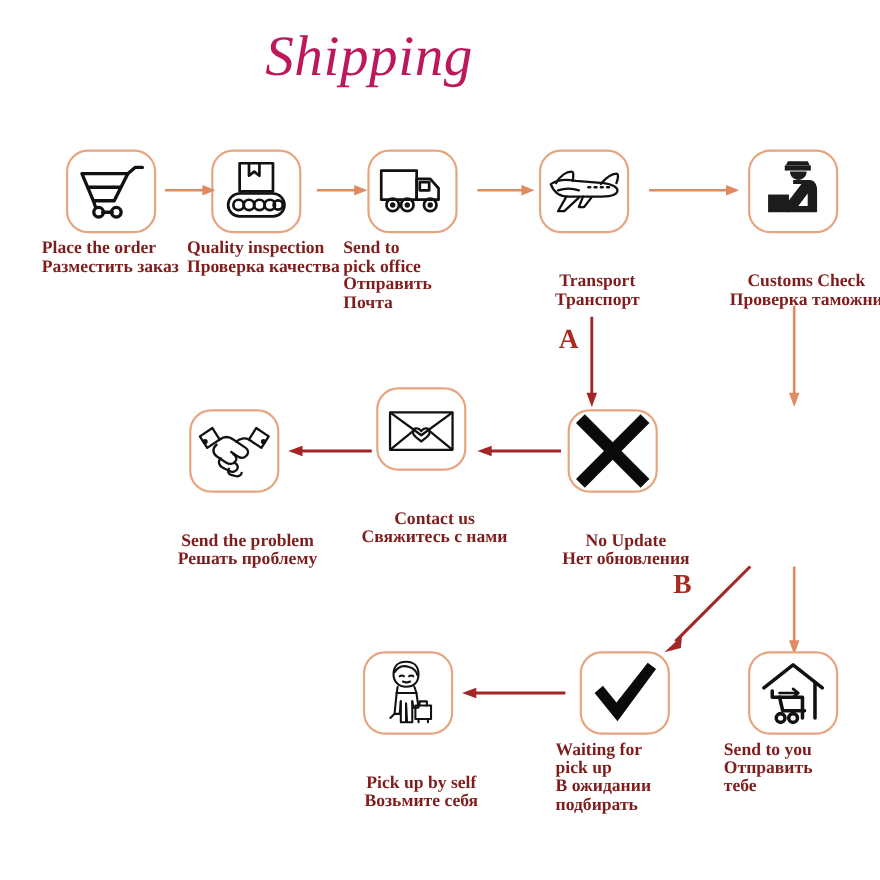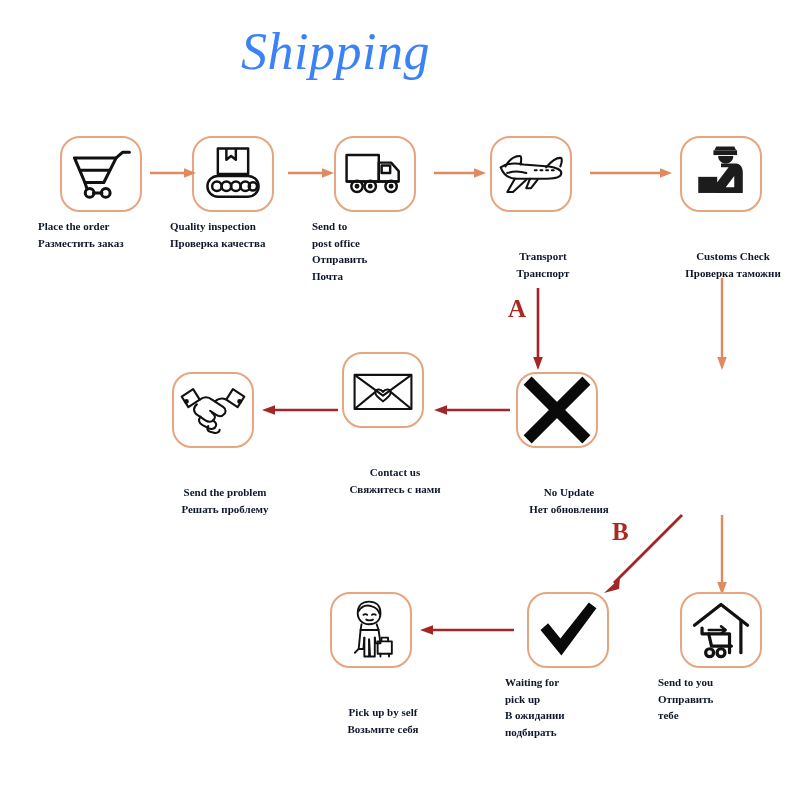--- a/index.html
+++ b/index.html
@@ -27,21 +27,21 @@
     position: absolute;
     left: 0;
     top: 22px;
     width: 671px;
     text-align: center;
     font-family: "Liberation Serif", "DejaVu Serif", serif;
     font-style: italic;
     font-weight: 400;
     font-size: 52px;
     letter-spacing: 0.5px;
-    color: #3b82f6;
+    color: #be185d;
   }
 
   
   .node {
     position: absolute;
   }
   .iconbox {
     position: relative;
     width: 82px;
     height: 76px;
@@ -57,23 +57,23 @@
     height: 100%;
     display: block;
   }
   .caption {
     position: absolute;
     top: 82px;
     left: -22px;
     width: 150px;
     font-family: "Liberation Serif", "DejaVu Serif", serif;
     font-weight: 700;
-    font-size: 11px;
+    font-size: 16px;
     line-height: 16.5px;
-    color: #0f172a;
+    color: #7f1d1d;
     white-space: pre-line;
   }
   .caption.center { text-align: center; margin-top: 30px; }
   .caption.left   { text-align: left; }
 
   
   .arrow {
     position: absolute;
   }
   .arrow svg { display: block; overflow: visible; }
@@ -142,21 +142,21 @@
           <circle cx="22" cy="51" r="6"></circle>
           <circle cx="36" cy="51" r="6"></circle>
           <circle cx="58" cy="51" r="6"></circle>
           <circle cx="22" cy="51" r="1.3" fill="#111"></circle>
           <circle cx="36" cy="51" r="1.3" fill="#111"></circle>
           <circle cx="58" cy="51" r="1.3" fill="#111"></circle>
         </g>
       </svg>
     </div>
     <div class="caption left">Send to
-post office
+pick office
 Отправить
 Почта</div>
   </div>
 
   <div class="node" style="left:490px; top:136px;">
     <div class="iconbox">
       <svg viewBox="0 0 82 76">
         <g fill="none" stroke="#111" stroke-width="2.2" stroke-linejoin="round" stroke-linecap="round">
           <path d="M9 31 C15 27 24 26 33 28 L60 30 C68 31 73 34 73 37 C73 41 67 43 58 43 L26 43 C18 43 12 39 9 31 Z"></path>
           <path d="M14 30 C18 23 24 19 29 19 C31 19 31 23 30 28"></path>

